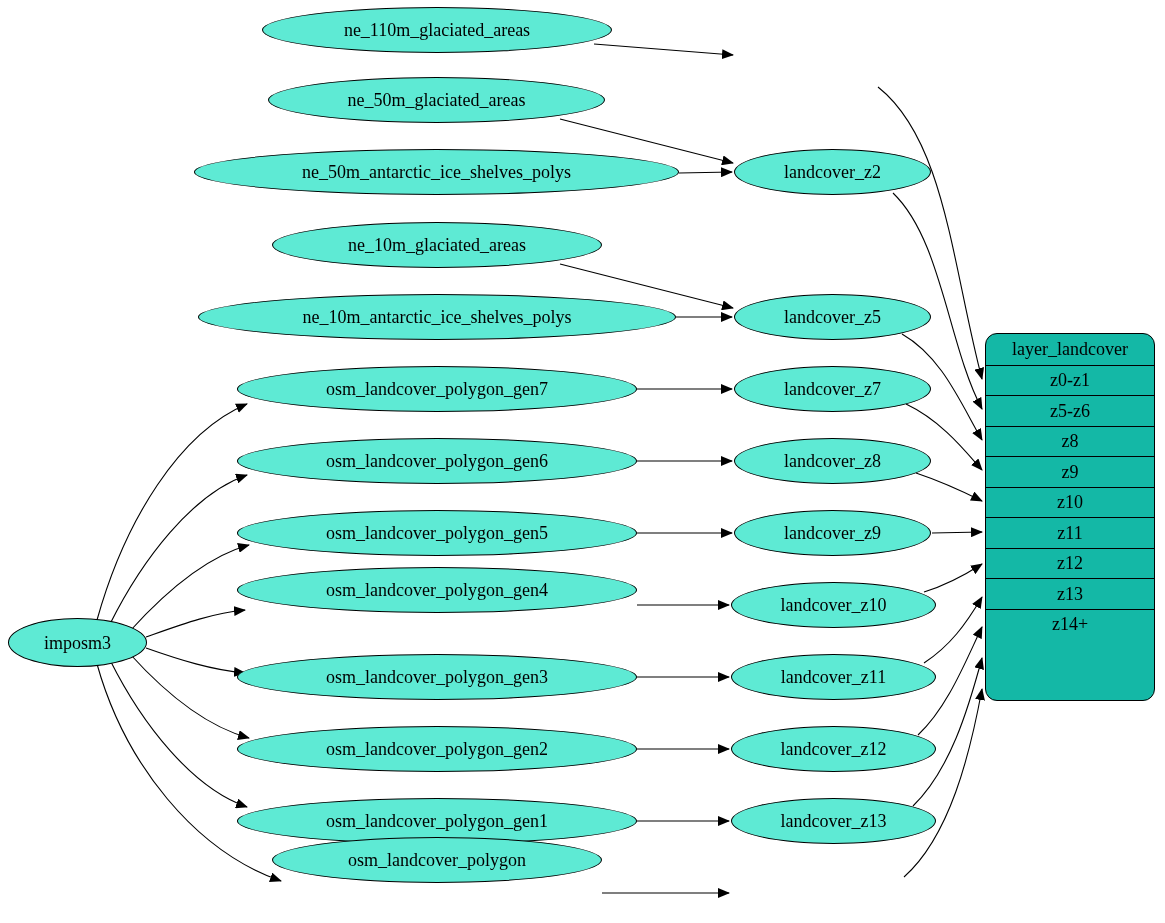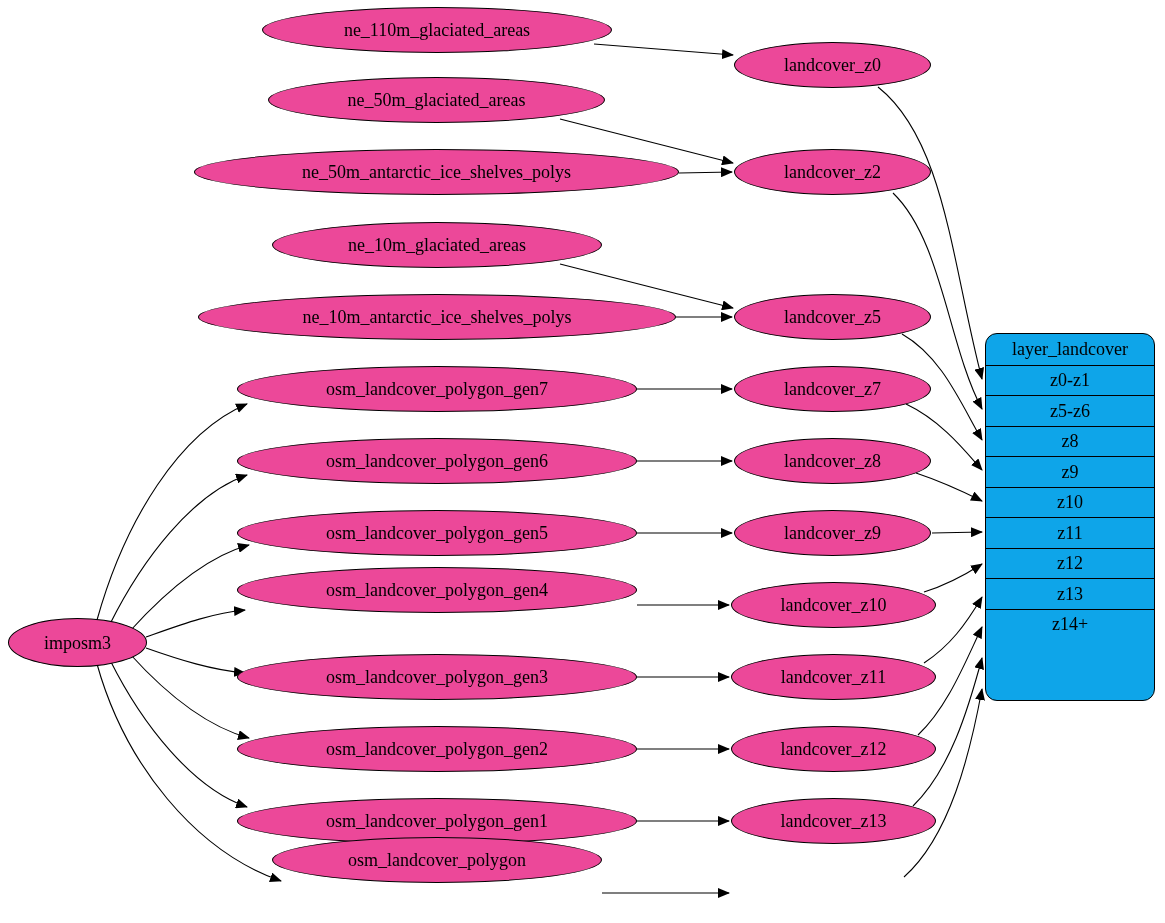--- a/index.html
+++ b/index.html
@@ -4,21 +4,21 @@
 <style>
   html,body{margin:0;padding:0;background:#fff;}
   .canvas{
     position:relative;width:1165px;height:923px;background:#ffffff;
     font-family:"Liberation Serif","DejaVu Serif",serif;color:#000;
   }
   svg.edges{position:absolute;left:0;top:0;width:1165px;height:923px;}
   svg.edges path{fill:none;stroke:#000;stroke-width:1.1px;}
   .node{
     position:absolute;border:1px solid #000;border-radius:50%;
-    background:#ec4899;display:flex;align-items:center;justify-content:center;
+    background:#5eead4;display:flex;align-items:center;justify-content:center;
     font-size:18px;white-space:nowrap;box-sizing:border-box;line-height:1;
   }
   .record{
     position:absolute;left:985px;top:333px;width:170px;height:368px;
     border:1px solid #000;border-radius:12px;background:#ffb6c1;
     display:grid;grid-template-rows:repeat(12,1fr);overflow:hidden;
     box-sizing:border-box;font-size:18px;text-align:center;
   }
   .record-row{
     display:flex;align-items:center;justify-content:center;
@@ -83,32 +83,31 @@
   <div class="node" style="left:198px;top:294px;width:478px;height:46px">ne_10m_antarctic_ice_shelves_polys</div>
   <div class="node" style="left:237px;top:366px;width:400px;height:46px">osm_landcover_polygon_gen7</div>
   <div class="node" style="left:237px;top:438px;width:400px;height:46px">osm_landcover_polygon_gen6</div>
   <div class="node" style="left:237px;top:510px;width:400px;height:46px">osm_landcover_polygon_gen5</div>
   <div class="node" style="left:237px;top:567px;width:400px;height:46px">osm_landcover_polygon_gen4</div>
   <div class="node" style="left:237px;top:654px;width:400px;height:46px">osm_landcover_polygon_gen3</div>
   <div class="node" style="left:237px;top:726px;width:400px;height:46px">osm_landcover_polygon_gen2</div>
   <div class="node" style="left:237px;top:798px;width:400px;height:46px">osm_landcover_polygon_gen1</div>
   <div class="node" style="left:272px;top:837px;width:330px;height:46px">osm_landcover_polygon</div>
 
-  <div class="node" style="left:734px;top:42px;width:197px;height:46px">landcover_z0</div>
   <div class="node" style="left:734px;top:149px;width:197px;height:46px">landcover_z2</div>
   <div class="node" style="left:734px;top:294px;width:197px;height:46px">landcover_z5</div>
   <div class="node" style="left:734px;top:366px;width:197px;height:46px">landcover_z7</div>
   <div class="node" style="left:734px;top:438px;width:197px;height:46px">landcover_z8</div>
   <div class="node" style="left:734px;top:510px;width:197px;height:46px">landcover_z9</div>
   <div class="node" style="left:731px;top:582px;width:205px;height:46px">landcover_z10</div>
   <div class="node" style="left:731px;top:654px;width:205px;height:46px">landcover_z11</div>
   <div class="node" style="left:731px;top:726px;width:205px;height:46px">landcover_z12</div>
   <div class="node" style="left:731px;top:798px;width:205px;height:46px">landcover_z13</div>
 
-  <div class="record" style="background: #0ea5e9;">
+  <div class="record" style="background: #14b8a6;">
     <div class="record-row">layer_landcover</div>
     <div class="record-row">z0-z1</div>
     <div class="record-row">z5-z6</div>
     <div class="record-row">z8</div>
     <div class="record-row">z9</div>
     <div class="record-row">z10</div>
     <div class="record-row">z11</div>
     <div class="record-row">z12</div>
     <div class="record-row">z13</div>
     <div class="record-row">z14+</div>

